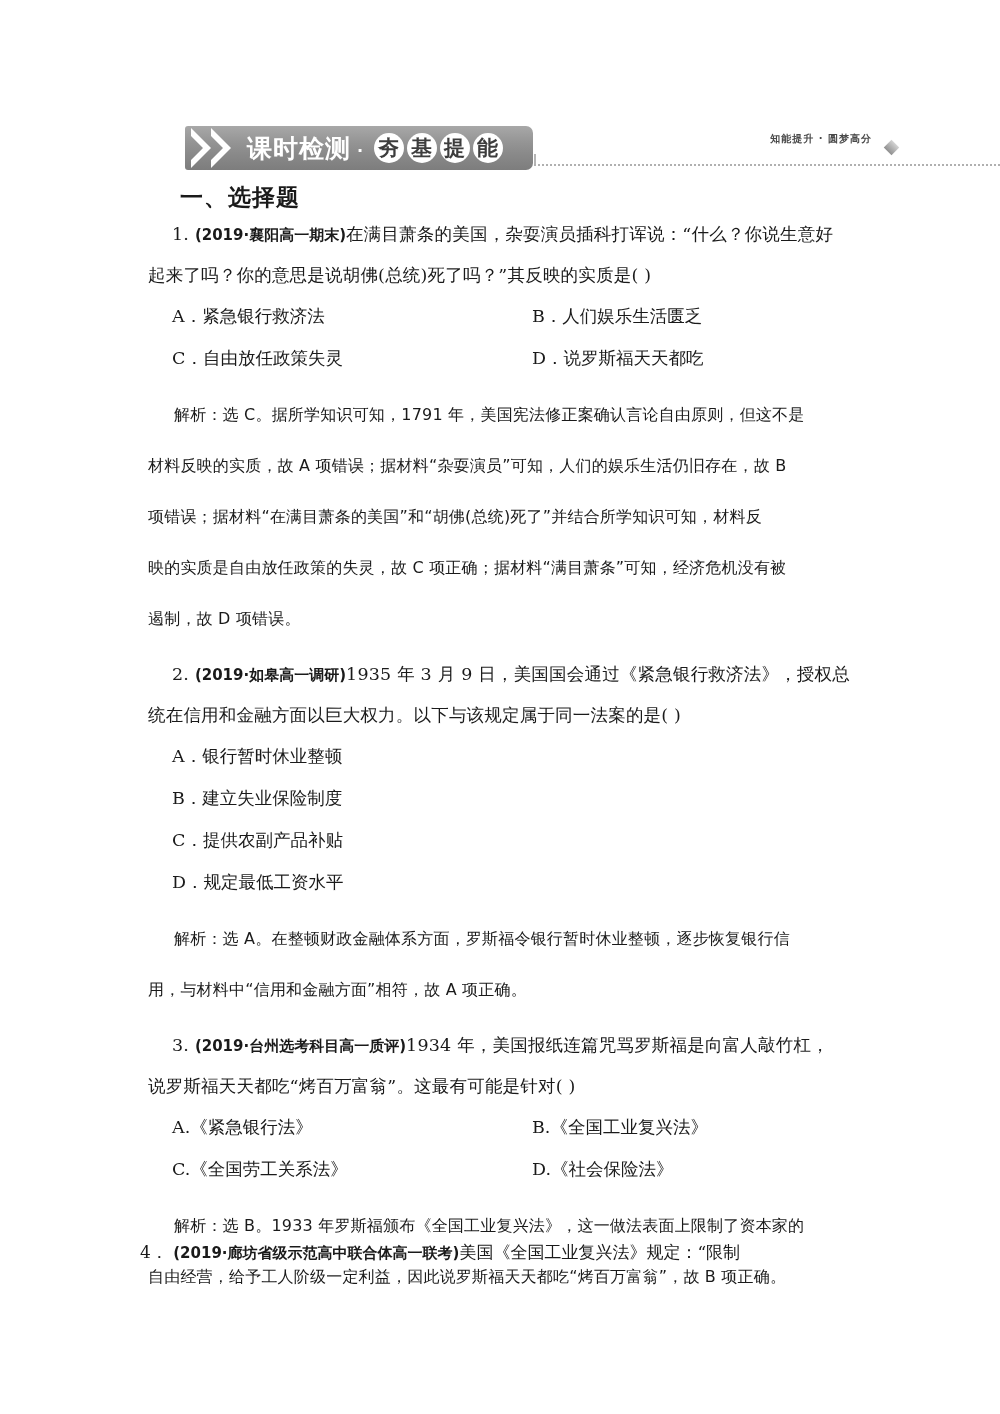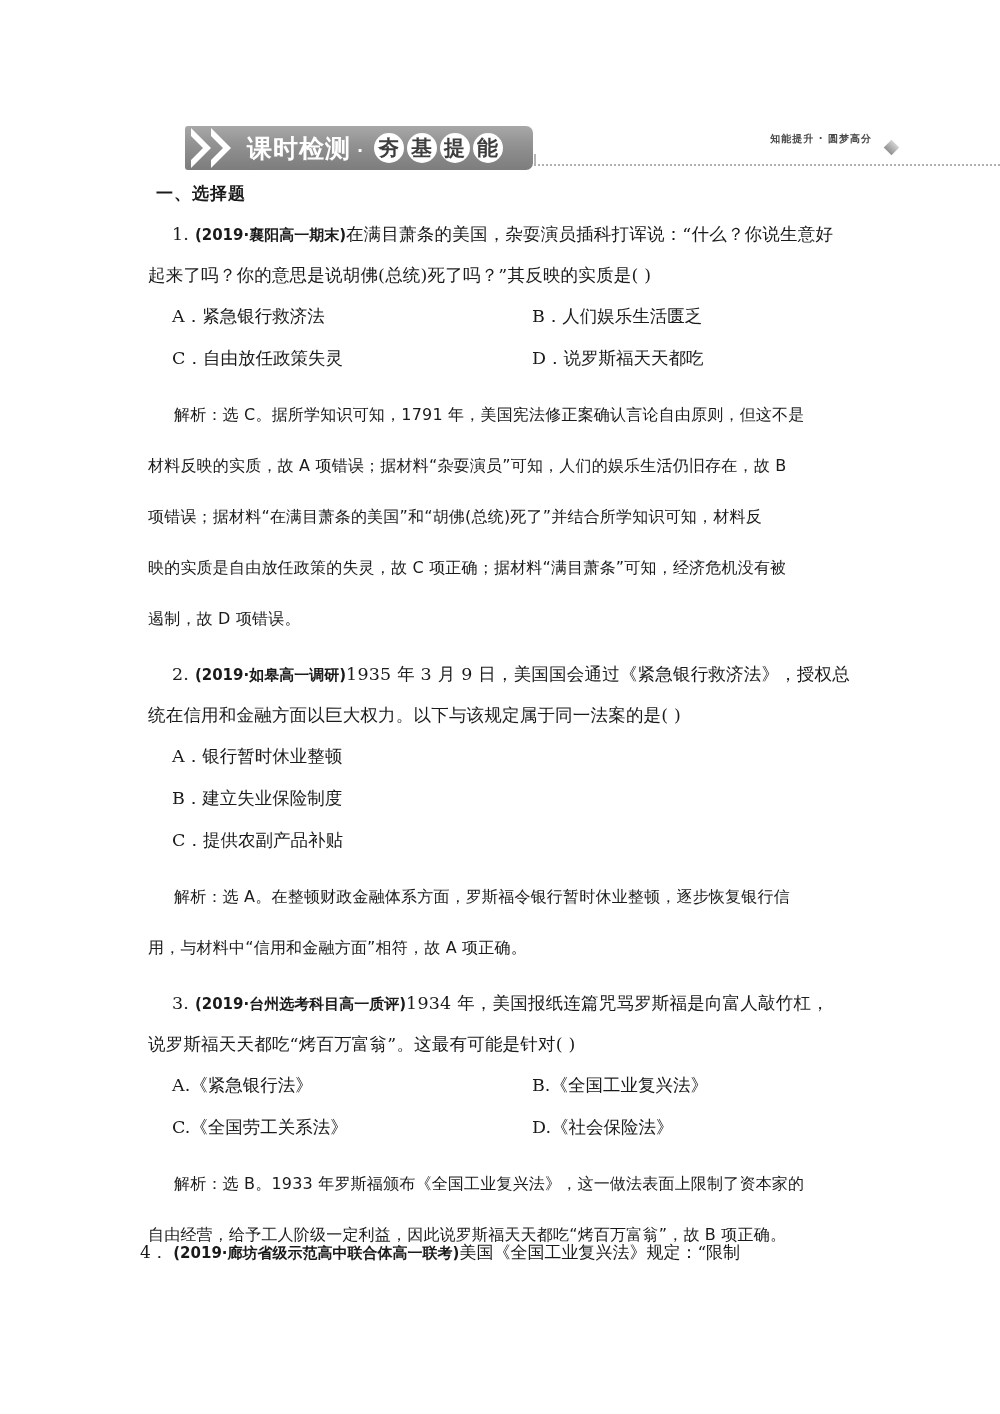--- a/index.html
+++ b/index.html
@@ -118,24 +118,24 @@
     top: 16px;
     width: 11px;
     height: 11px;
     background: linear-gradient(to bottom, #d4d4d4, #8f8f8f);
     transform: rotate(45deg);
   }
 
   
   .section-head {
     position: absolute;
-    left: 156px;
+    left: 180px;
     top: 182px;
     font-family: "DejaVu Sans", "Liberation Sans", sans-serif;
-    font-size: 17px;
+    font-size: 23px;
     font-weight: bold;
     color: #1a1a1a;
     letter-spacing: 1px;
   }
 
   .content {
     position: absolute;
     left: 148px;
     top: 214px;
     width: 742px;
@@ -261,20 +261,21 @@
     <div class="qblock">
       <div class="line indent">
         <span>2</span><span>.</span>
         <span class="src">(2019·如皋高一调研)</span><span>1935 年 3 月 9 日，美国国会通过《紧急银行救济法》，授权总</span>
       </div>
       <div class="line">统在信用和金融方面以巨大权力。以下与该规定属于同一法案的是(          )</div>
       <div class="optlist">
         <div class="optrow">A．银行暂时休业整顿</div>
         <div class="optrow">B．建立失业保险制度</div>
         <div class="optrow">C．提供农副产品补贴</div>
+        <div class="optrow">D．规定最低工资水平</div>
       </div>
       <div class="gap-sm"></div>
       <div class="sol first">解析：选 A。在整顿财政金融体系方面，罗斯福令银行暂时休业整顿，逐步恢复银行信</div>
       <div class="sol">用，与材料中“信用和金融方面”相符，故 A 项正确。</div>
     </div>
 
     <div class="gap-sm"></div>
 
     <div class="qblock">
       <div class="line indent">

